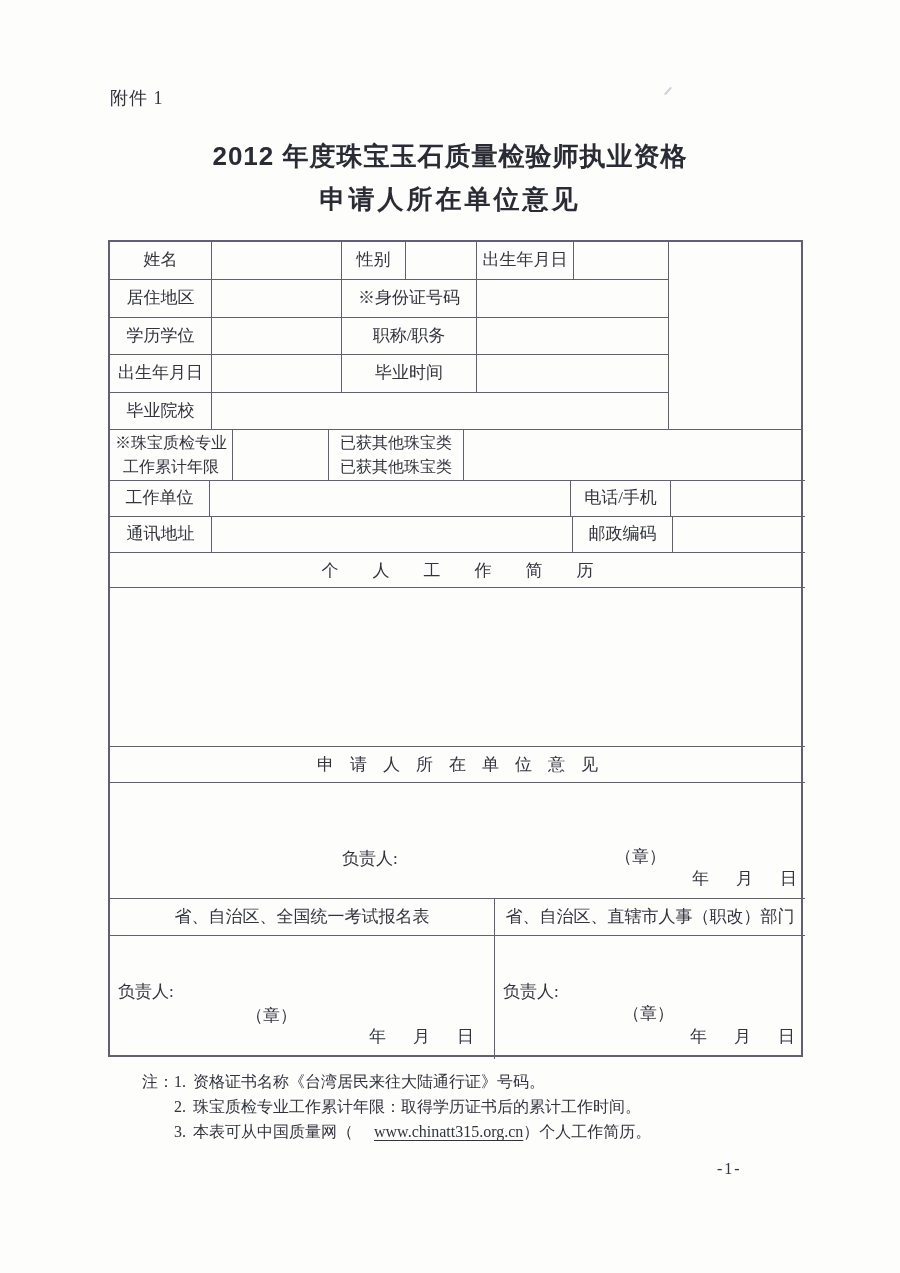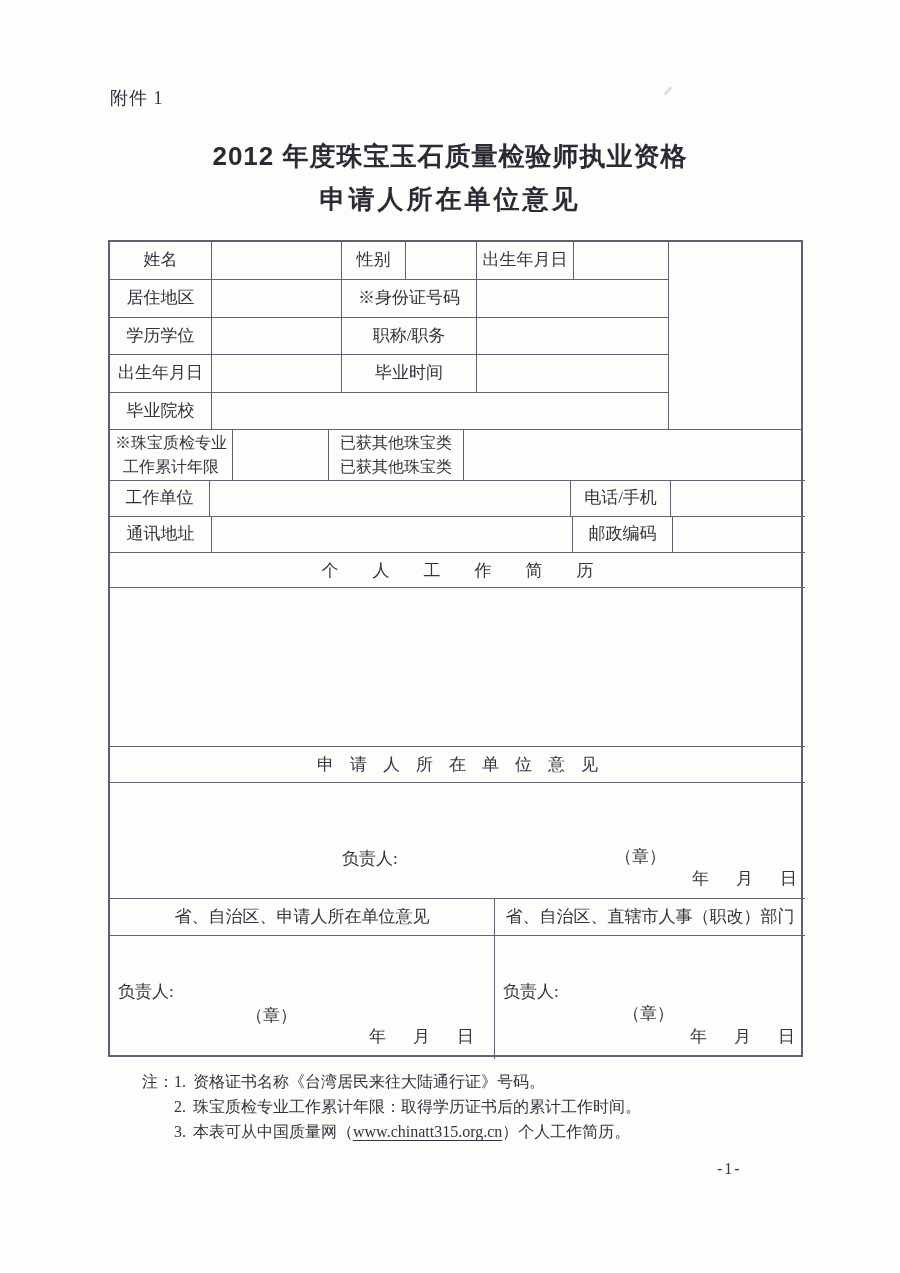--- a/index.html
+++ b/index.html
@@ -54,21 +54,21 @@
   .abs{position:absolute;font-size:17px;white-space:nowrap;}
   .date{display:flex;gap:27px;font-size:17px;}
   .h38{height:38px;} .h37{height:37px;} .h36{height:36px;} .h35{height:35px;}
   .h51{height:51px;} .h159{height:159px;} .h36b{height:36px;}
   .h116{height:116px;} .h123{height:123px;}
 
   .notes{position:absolute;left:142px;top:1069px;font-size:16px;line-height:25px;display:flex;}
   .note-prefix{white-space:nowrap;}
   .note-line{white-space:nowrap;}
   .note-num{margin-right:7px;}
-  .note-link{text-decoration:underline;text-underline-offset:3px;}
+  .note-link{text-decoration:underline;text-underline-offset:3px;margin-left:21px;}
   .page-number{position:absolute;left:717px;top:1160px;font-size:16px;letter-spacing:2px;}
 </style>
 </head>
 <body>
 
 <div class="page">
 
   <div class="pen-mark"></div>
 
   <div class="attachment">附件 1</div>
@@ -161,21 +161,21 @@
       <span class="abs" style="left:232px;top:64px">负责人:</span>
       <span class="abs" style="left:505px;top:62px">（章）</span>
       <span class="abs date" style="right:8px;bottom:8px">
         <span>年</span>
         <span>月</span>
         <span>日</span>
       </span>
     </div>
 
     <div class="row h37">
-      <div class="cell" style="width:385px">省、自治区、申请人所在单位意见</div>
+      <div class="cell" style="width:385px">省、自治区、全国统一考试报名表</div>
       <div class="cell last" style="width:310px">省、自治区、直辖市人事（职改）部门</div>
     </div>
 
     <div class="row h123 noline">
       <div class="cell" style="width:385px">
         <span class="abs" style="left:8px;top:46px">负责人:</span>
         <span class="abs" style="left:136px;top:70px">（章）</span>
         <span class="abs date" style="right:20px;bottom:12px">
           <span>年</span>
           <span>月</span>

